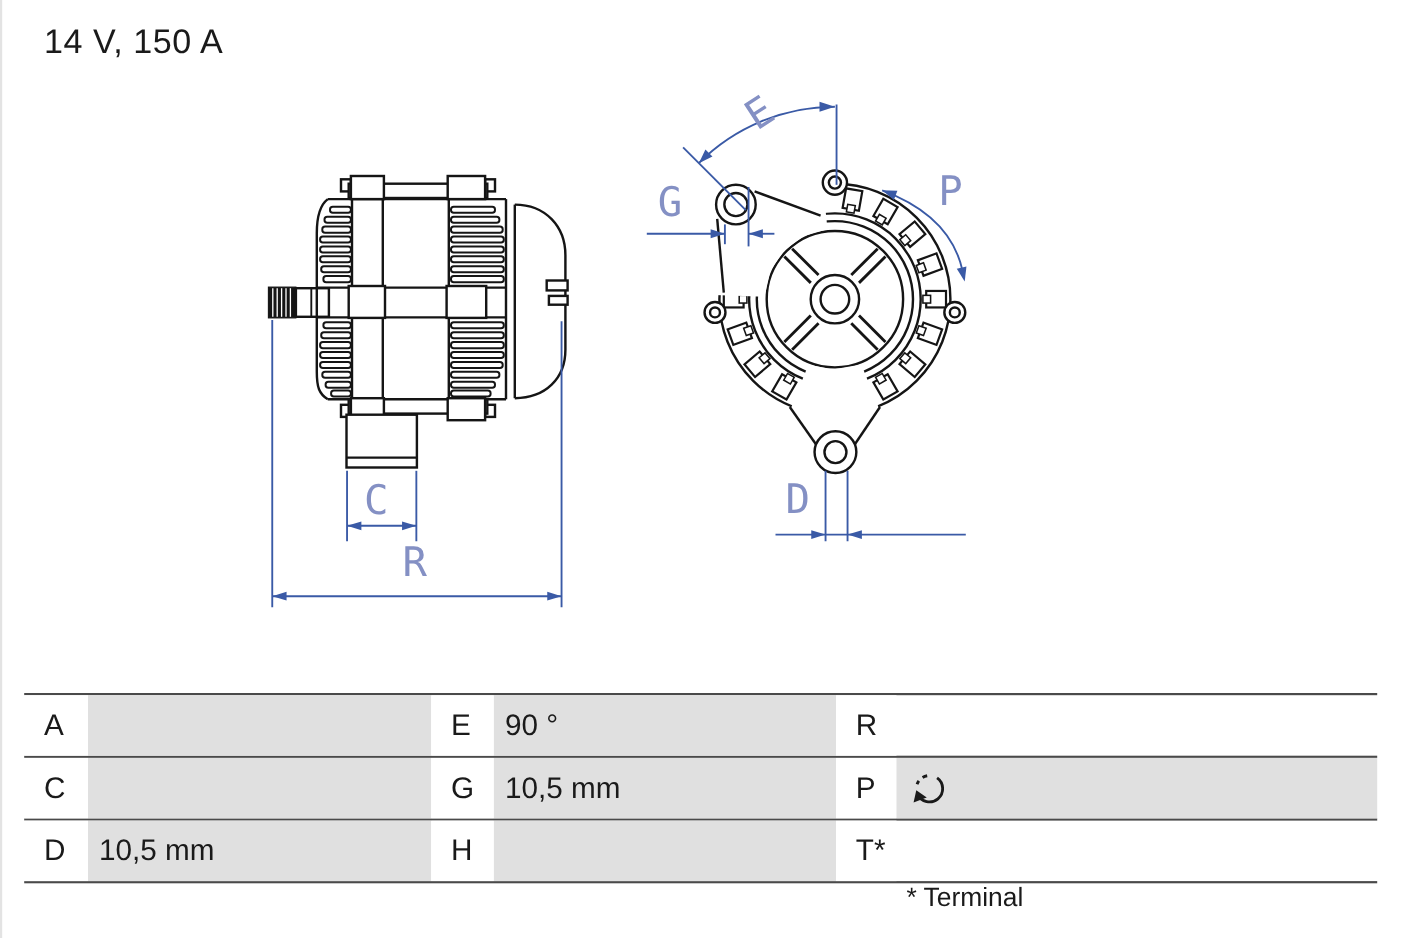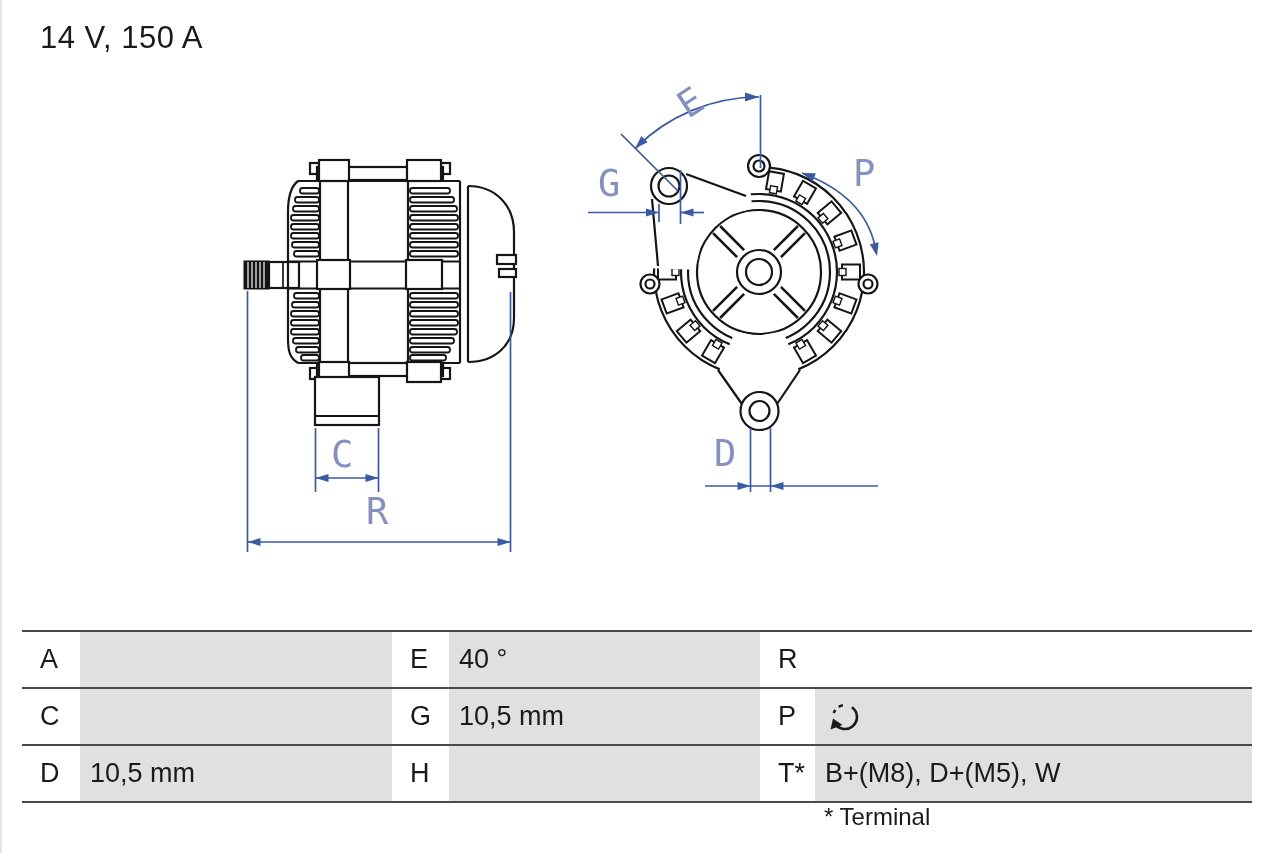--- a/index.html
+++ b/index.html
@@ -232,21 +232,21 @@
       <text class="lbl" x="712" y="466">D</text>
     </g>
   </svg>
 
 
   <div class="tdata">
     <div class="trow">
       <div class="cell key">A</div>
       <div class="cell val"></div>
       <div class="cell key">E</div>
-      <div class="cell val">40 °</div>
+      <div class="cell val">90 °</div>
       <div class="cell key">R</div>
     </div>
     <div class="trow">
       <div class="cell key">C</div>
       <div class="cell val"></div>
       <div class="cell key">G</div>
       <div class="cell val">10,5 mm</div>
       <div class="cell key">P</div>
       <div class="cell val">
         <svg class="rot-icon" width="34" height="32" viewBox="-17 -16 34 32" xmlns="http://www.w3.org/2000/svg">
@@ -255,19 +255,18 @@
           <polygon points="-14.5,12.5 -12,1.5 -2.5,8" fill="#1a1a1a"></polygon>
         </svg>
       </div>
     </div>
     <div class="trow">
       <div class="cell key">D</div>
       <div class="cell val">10,5 mm</div>
       <div class="cell key">H</div>
       <div class="cell val"></div>
       <div class="cell key">T*</div>
-      <div class="cell val">B+(M8), D+(M5), W</div>
     </div>
   </div>
 
   <div class="footnote">* Terminal</div>
 
 </div>
 
 </body></html>

